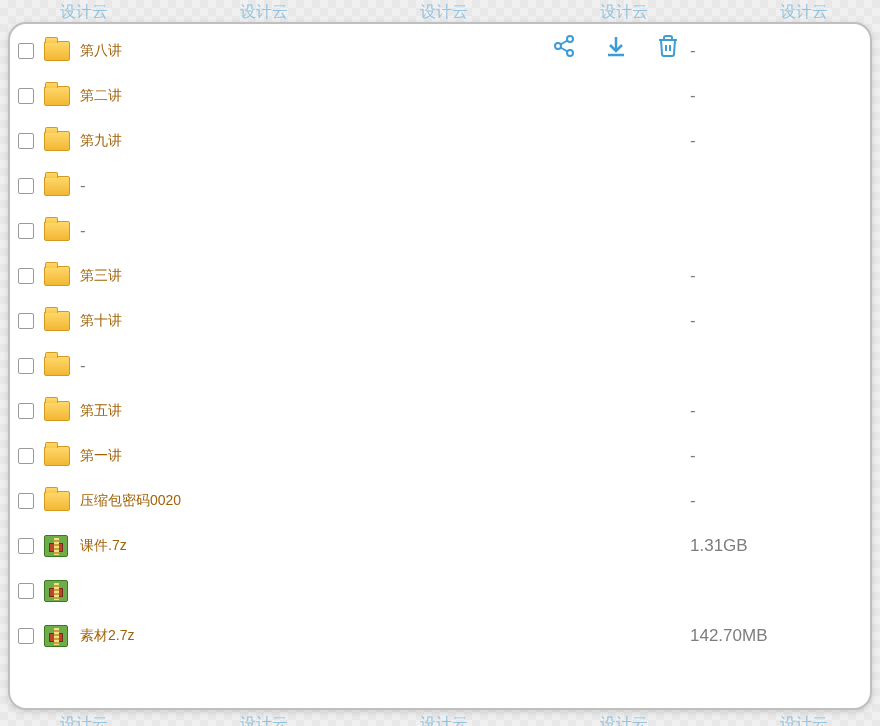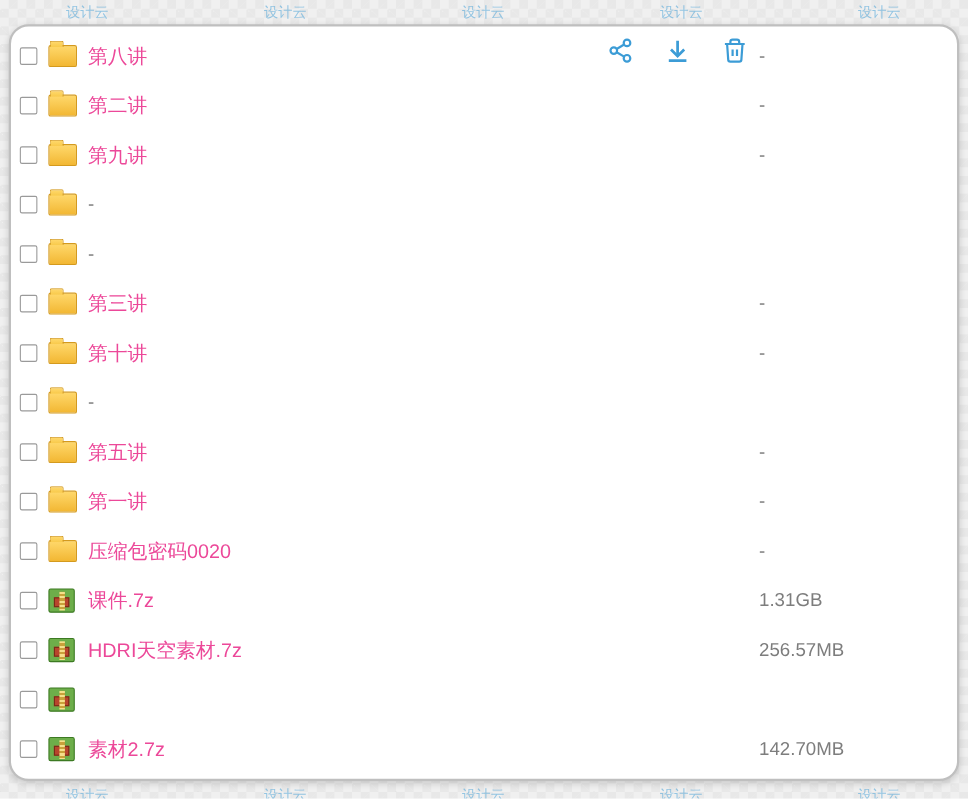--- a/index.html
+++ b/index.html
@@ -30,21 +30,21 @@
     pointer-events: none;
     opacity: 0.18;
     background-image:
       linear-gradient(45deg, rgba(150,150,150,0.25) 1px, transparent 1px),
       linear-gradient(-45deg, rgba(150,150,150,0.25) 1px, transparent 1px);
     background-size: 180px 180px;
   }
   .wmtext {
     position: absolute;
     color: #4aa3d8;
-    font-size: 13px;
+    font-size: 16px;
     opacity: 0.55;
     pointer-events: none;
   }
   .panel {
     position: absolute;
     left: 8px;
     top: 22px;
     right: 8px;
     bottom: 16px;
     background: #fff;
@@ -137,22 +137,22 @@
     border: 1px solid #7a2a18;
   }
   .arch::after{
     content:"";
     position:absolute;
     left:9px; top:2px; width:5px; height:17px;
     background: repeating-linear-gradient(#f5e08a 0 2px,#c9a13a 2px 4px);
   }
   .name {
     flex: 1;
-    font-size: 18px;
-    color: #ec4899;
+    font-size: 14px;
+    color: #a16207;
     white-space: nowrap;
     overflow: hidden;
   }
   .size {
     width: 160px;
     text-align: left;
     font-size: 17px;
     color: #7d7d7d;
   }
 </style>
@@ -319,28 +319,20 @@
 
     <div class="row">
       <div class="cb"></div>
       <div class="ficon">
           <div class="arch"></div>
         </div>
       <div class="name">课件.7z</div>
       <div class="size">1.31GB</div>
     </div>
 
-    <div class="row">
-      <div class="cb"></div>
-      <div class="ficon">
-          <div class="arch"></div>
-        </div>
-      <div class="name">HDRI天空素材.7z</div>
-      <div class="size">256.57MB</div>
-    </div>
 
     <div class="row">
       <div class="cb"></div>
       <div class="ficon">
           <div class="arch"></div>
         </div>
     </div>
 
     <div class="row">
       <div class="cb"></div>

